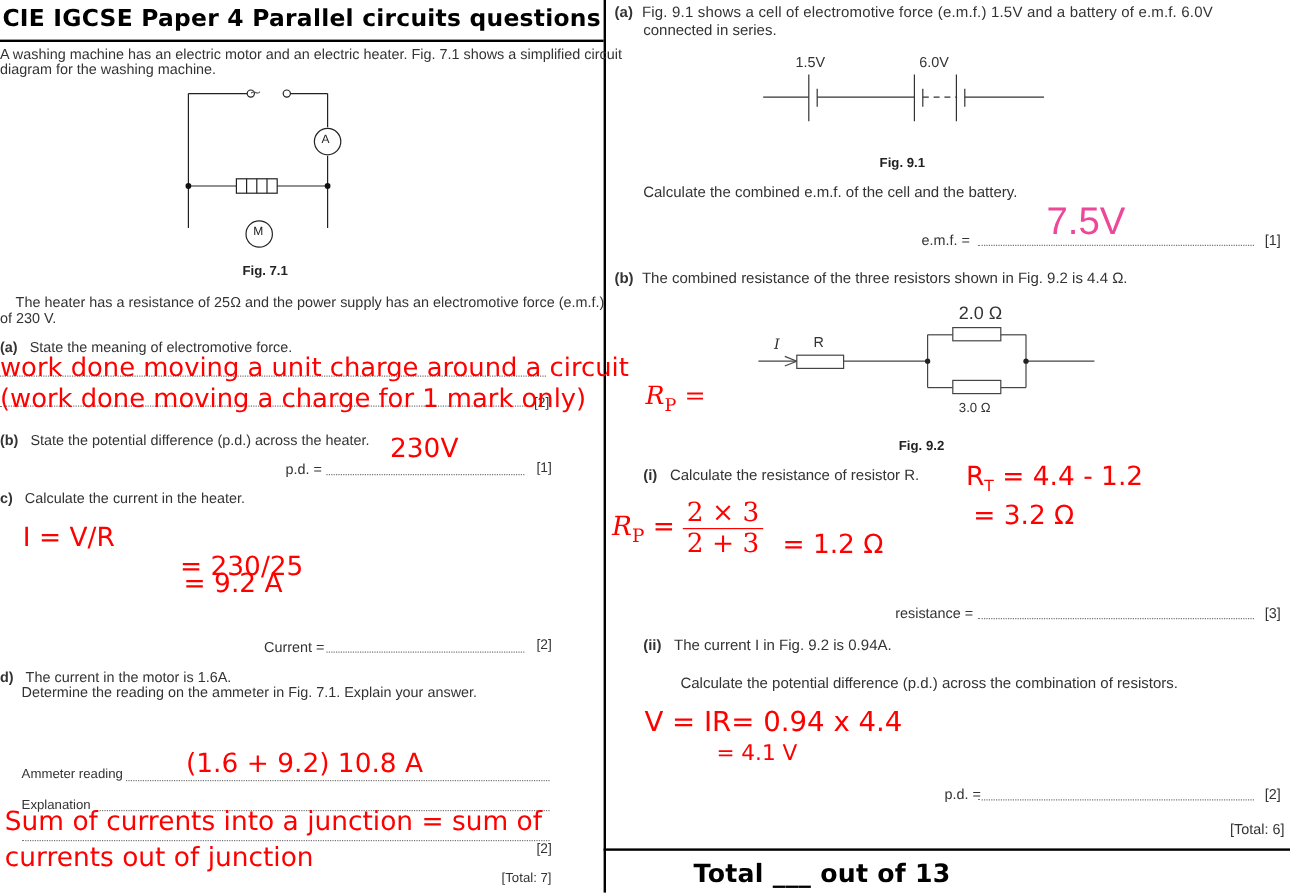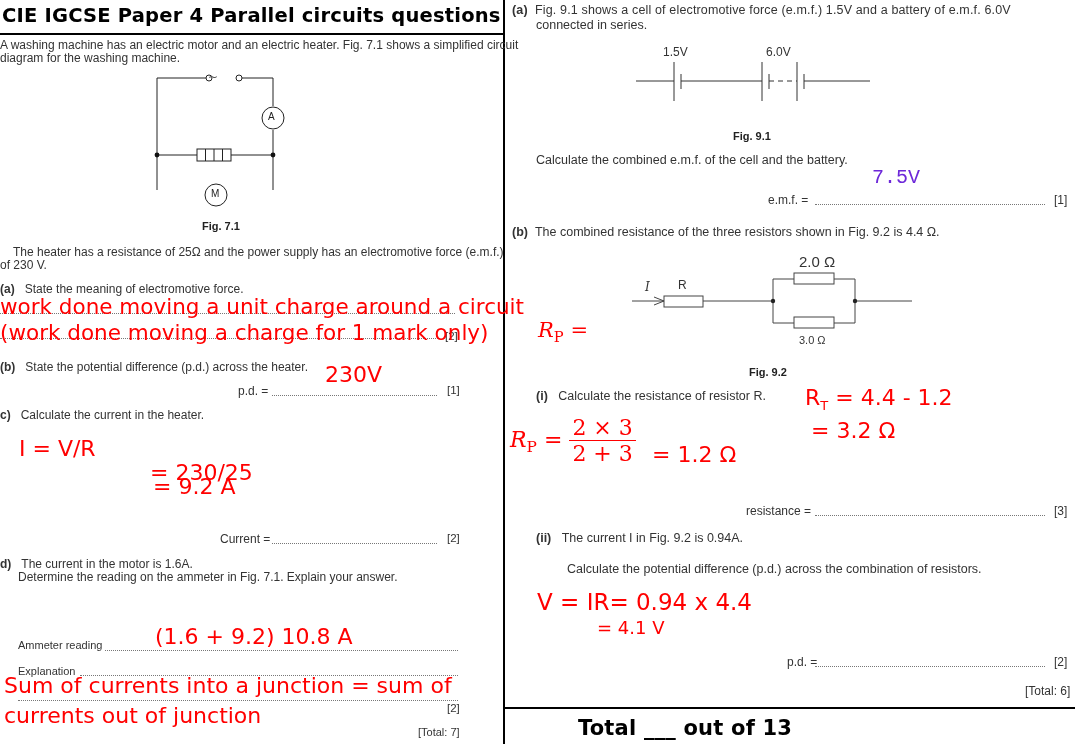--- a/index.html
+++ b/index.html
@@ -126,21 +126,21 @@
     <line x1="139" y1="16" x2="139" y2="31"></line>
     <line x1="139" y1="23" x2="167" y2="23" stroke-dasharray="5,4"></line>
     <line x1="167" y1="4" x2="167" y2="43"></line>
     <line x1="174" y1="16" x2="174" y2="31"></line>
     <line x1="174" y1="23" x2="240" y2="23"></line>
   </g>
 </svg>
 <div class="abs figcap" style="left:733px; top:130px;">Fig. 9.1</div>
 
 <div class="abs q" style="left:536px; top:153px; font-size:12.5px;">Calculate the combined e.m.f. of the cell and the battery.</div>
-<div class="abs" style="left:872px; top:166px; font-size:20px; color:#6d28d9; font-family:Liberation Mono, monospace;">7.5V</div>
+<div class="abs" style="left:872px; top:166px; font-size:32px; color:#ec4899; font-family:Liberation Sans, sans-serif;">7.5V</div>
 <div class="abs q" style="left:768px; top:193px; font-size:12px;">e.m.f. =</div>
 <div class="abs dots" style="left:815px; top:204px; width:230px;"></div>
 <div class="abs mark" style="left:1054px; top:193px; font-size:12px;">[1]</div>
 
 <div class="abs q" style="left:512px; top:225px; font-size:12.5px;">
   <span class="qb">(b)</span>&nbsp;&nbsp;<span>The combined resistance of the three resistors shown in Fig. 9.2 is 4.4 Ω.</span>
 </div>
 
 <div class="abs" style="left:799px; top:253px; font-size:15px; color:#333;">2.0 Ω</div>
 <div class="abs" style="left:799px; top:334px; font-size:11px; color:#333;">3.0 Ω</div>

